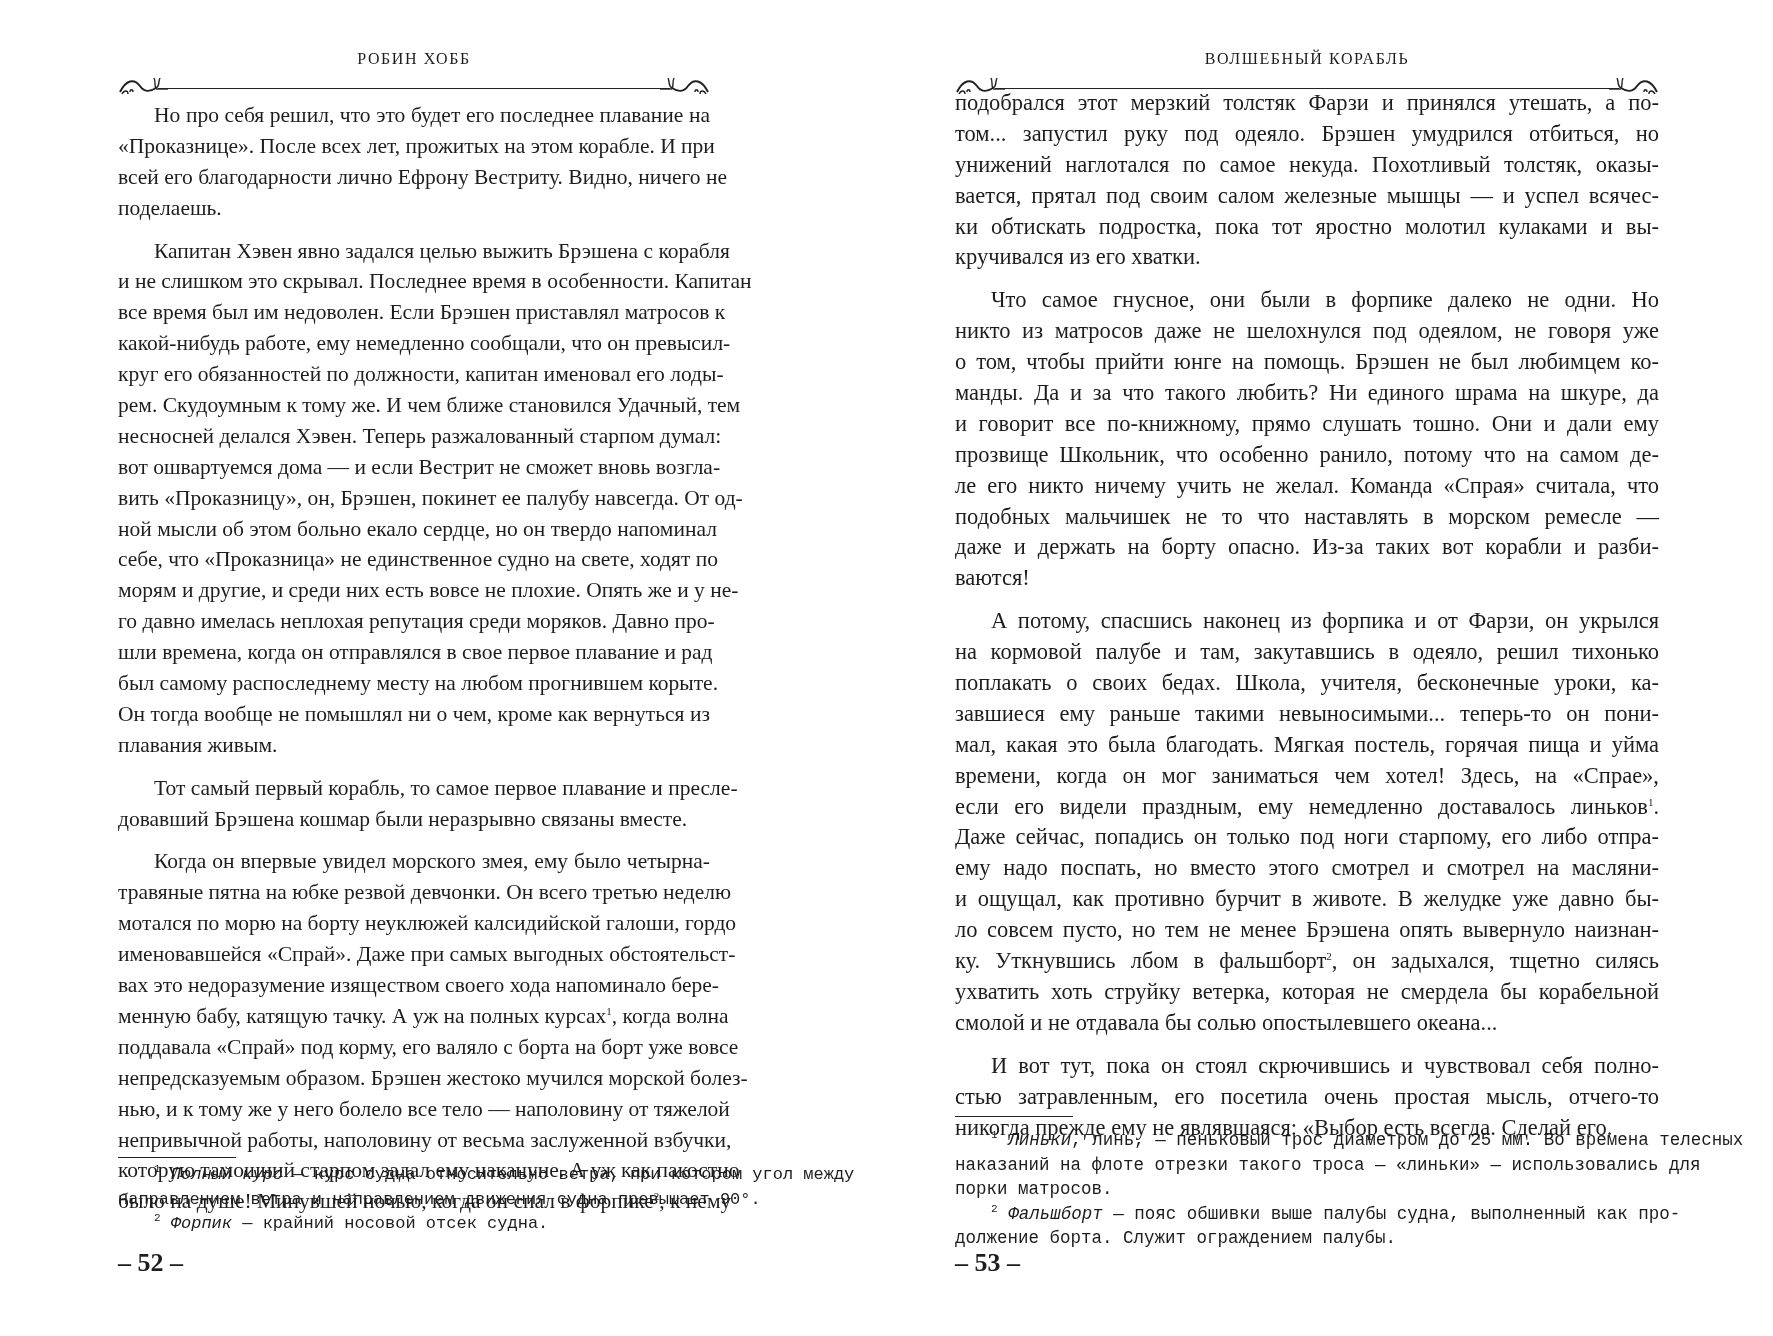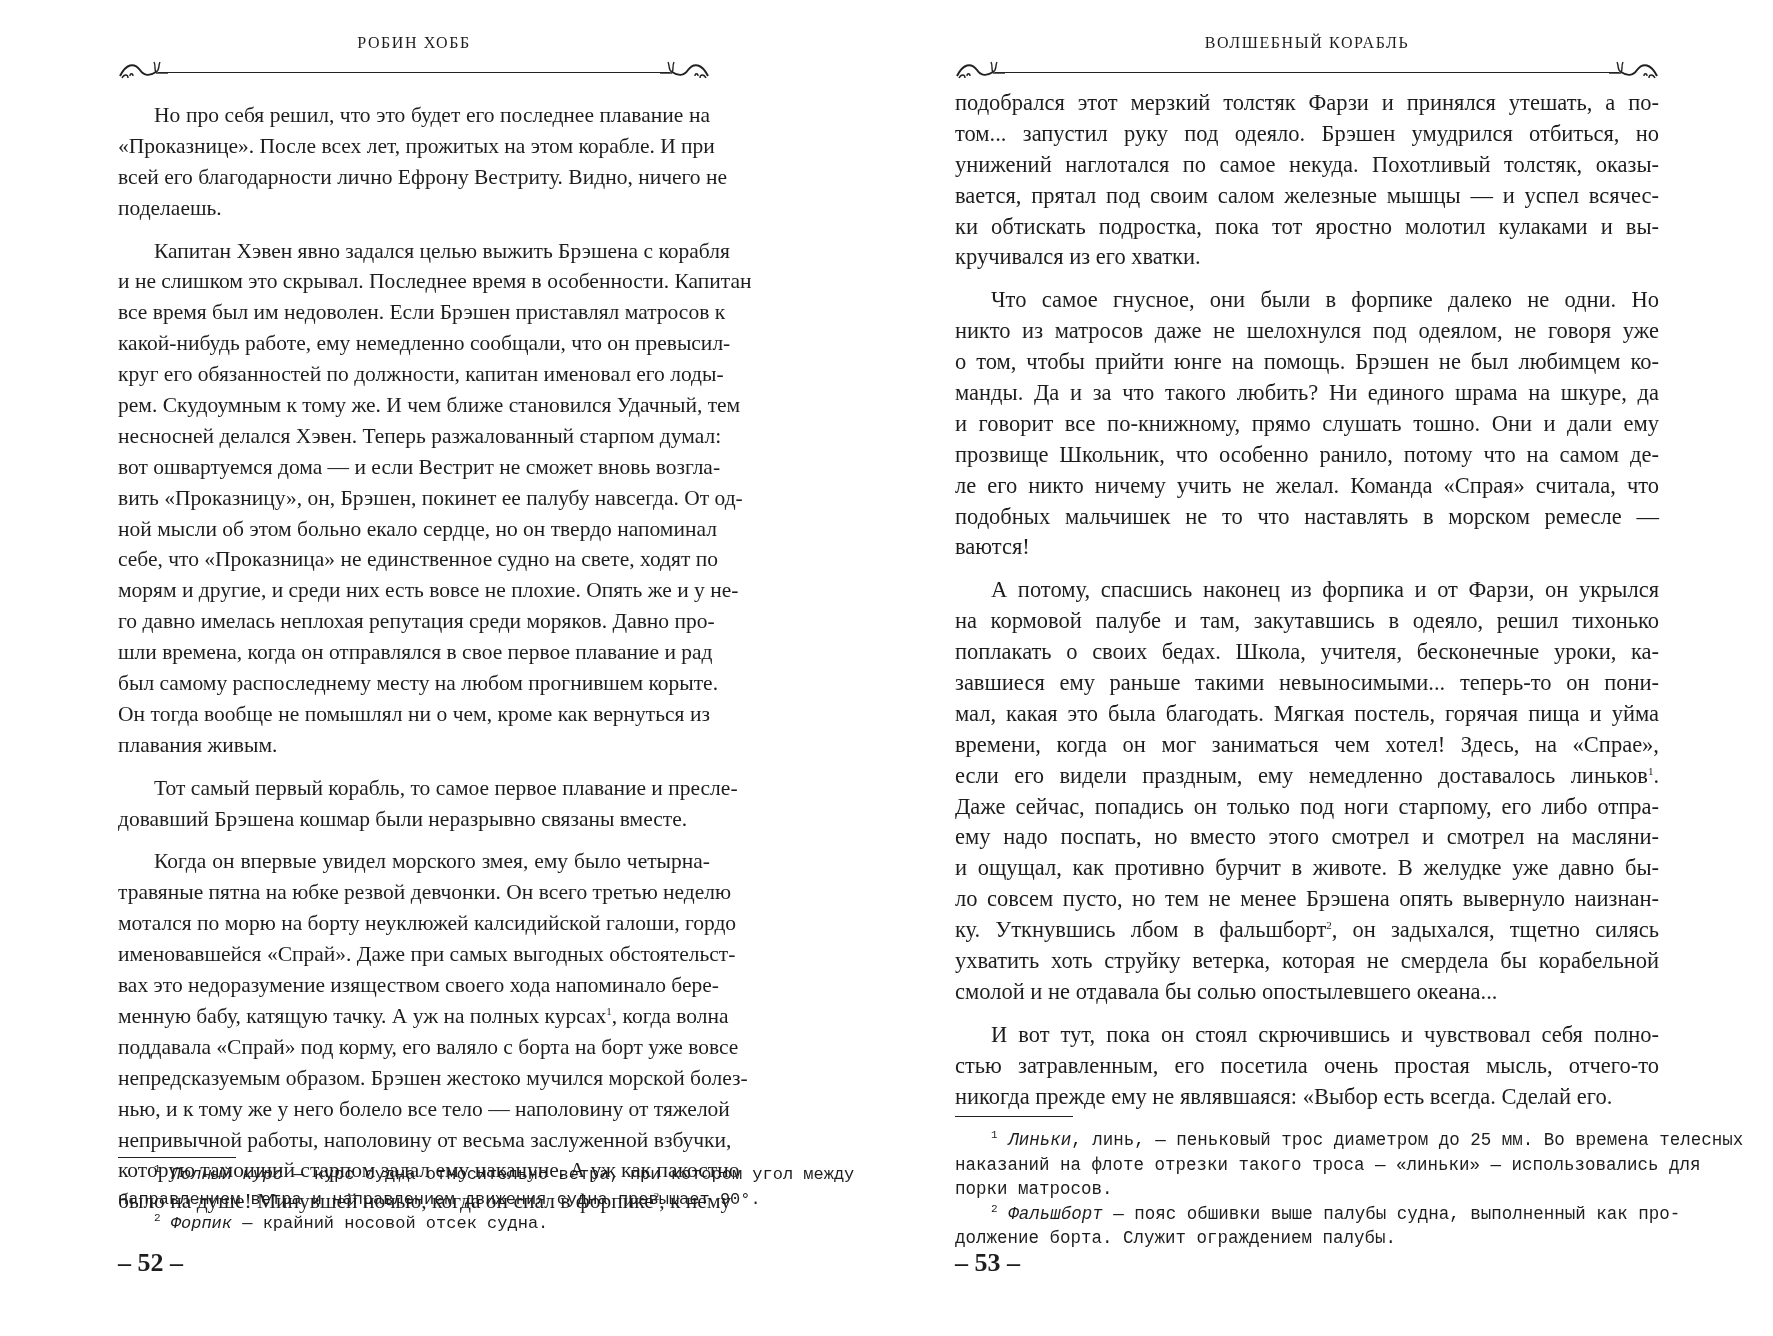--- a/index.html
+++ b/index.html
@@ -7,21 +7,21 @@
     width: 1773px; height: 1336px; background: #ffffff; position: relative;
     overflow: hidden; color: #1d1d1d;
     font-family: "Liberation Serif", "DejaVu Serif", serif;
   }
   .spread { position: absolute; inset: 0; }
   .page { position: absolute; top: 0; height: 1336px; }
   .page.left { left: 118px; width: 592px; }
   .page.right { left: 955px; width: 704px; }
 
   .running-head {
-    position: absolute; top: 20px; left: 0; right: 0; height: 60px;
+    position: absolute; top: 36px; left: 0; right: 0; height: 60px;
   }
   .running-title {
     position: absolute; top: 14px; left: 0; right: 0; text-align: center;
     font-size: 16px; letter-spacing: 1.6px; text-transform: uppercase;
   }
   .rule-line {
     position: absolute; top: 52px; left: 40px; right: 40px; height: 1.4px; background: #222;
   }
   .ornament { position: absolute; top: 34px; width: 50px; height: 28px; }
   .ornament.l { left: 0; }
@@ -151,20 +151,21 @@
         <span class="line">ки обтискать подростка, пока тот яростно молотил кулаками и вы-</span>
         <span class="line last">кручивался из его хватки.</span>
         <span class="line indent">Что самое гнусное, они были в форпике далеко не одни. Но</span>
         <span class="line">никто из матросов даже не шелохнулся под одеялом, не говоря уже</span>
         <span class="line">о том, чтобы прийти юнге на помощь. Брэшен не был любимцем ко-</span>
         <span class="line">манды. Да и за что такого любить? Ни единого шрама на шкуре, да</span>
         <span class="line">и говорит все по-книжному, прямо слушать тошно. Они и дали ему</span>
         <span class="line">прозвище Школьник, что особенно ранило, потому что на самом де-</span>
         <span class="line">ле его никто ничему учить не желал. Команда «Спрая» считала, что</span>
         <span class="line">подобных мальчишек не то что наставлять в морском ремесле —</span>
+        <span class="line">даже и держать на борту опасно. Из-за таких вот корабли и разби-</span>
         <span class="line last">ваются!</span>
         <span class="line indent">А потому, спасшись наконец из форпика и от Фарзи, он укрылся</span>
         <span class="line">на кормовой палубе и там, закутавшись в одеяло, решил тихонько</span>
         <span class="line">поплакать о своих бедах. Школа, учителя, бесконечные уроки, ка-</span>
         <span class="line">завшиеся ему раньше такими невыносимыми... теперь-то он пони-</span>
         <span class="line">мал, какая это была благодать. Мягкая постель, горячая пища и уйма</span>
         <span class="line">времени, когда он мог заниматься чем хотел! Здесь, на «Спрае»,</span>
         <span class="line">если его видели праздным, ему немедленно доставалось линьков<sup>1</sup>.</span>
         <span class="line">Даже сейчас, попадись он только под ноги старпому, его либо отпра-</span>
         <span class="line">ему надо поспать, но вместо этого смотрел и смотрел на масляни-</span>

